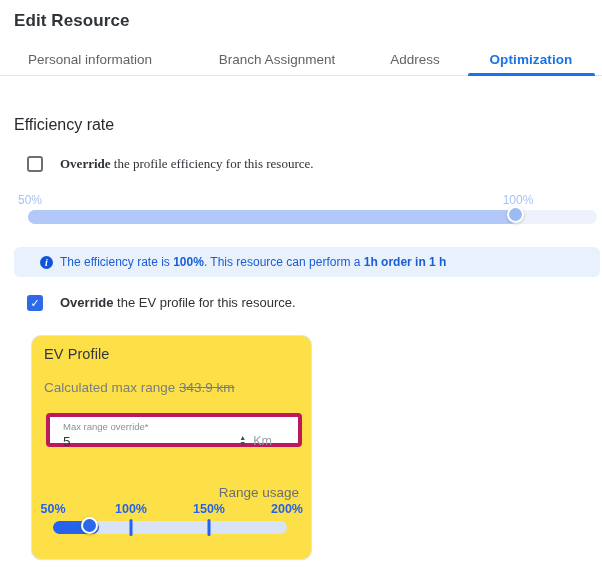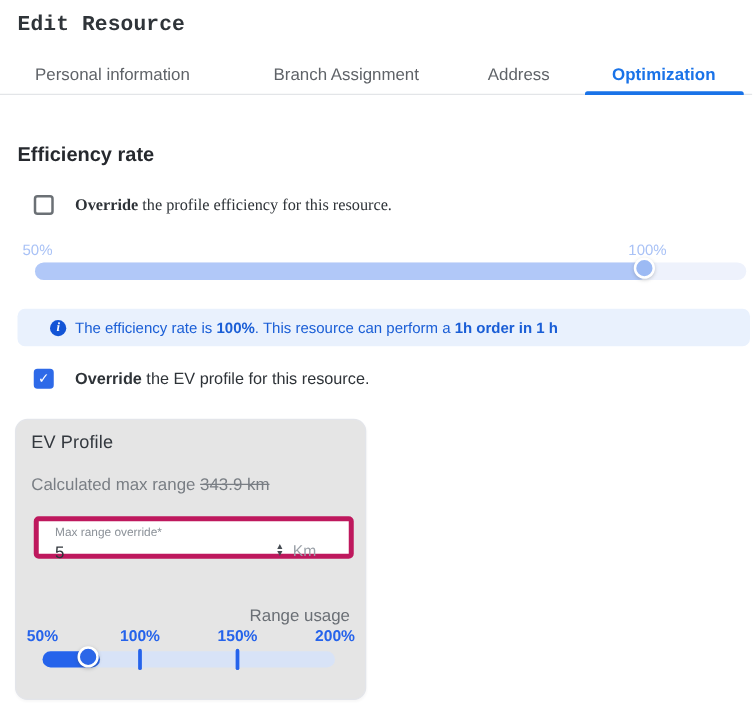--- a/index.html
+++ b/index.html
@@ -2,29 +2,29 @@
 <html><head>
 <meta charset="utf-8">
 <style>
   * { margin:0; padding:0; box-sizing:border-box; }
   html,body { background:#fff; }
   .page {
     position:relative; width:602px; height:573px; background:#fff;
     font-family:"Liberation Sans","DejaVu Sans",sans-serif;
     color:#33383e; overflow:hidden;
   }
-  .title { margin:11px 0 0 14px; font-size:17px; font-weight:600; color:#2f3439; line-height:20px; letter-spacing:.1px;font-family:Liberation Mono, monospace; }
+  .title { margin:11px 0 0 14px; font-size:17px; font-weight:600; color:#2f3439; line-height:20px; letter-spacing:.1px; }
 
   
   .tabs { position:relative; margin-top:14px; height:31px; border-bottom:1px solid #e3e5e8; }
   .tab { position:absolute; top:7px; transform:translateX(-50%); font-size:13.5px; color:#5f6368; white-space:nowrap; cursor:pointer; }
   .tab.active { color:#1a73e8; font-weight:600; letter-spacing:.1px; }
   .tab-underline { position:absolute; left:468px; width:127px; height:3px; bottom:-1px; background:#1a73e8; border-radius:2px 2px 0 0; }
 
-  .section-heading { margin:40px 17px 0 14px; font-size:16px; color:#26292e; line-height:18px; font-weight:700; }
+  .section-heading { margin:40px 17px 0 14px; font-size:16px; color:#26292e; line-height:18px; font-weight:400; }
 
   
   .check-row { display:flex; align-items:center; margin-left:27px; font-size:13px; color:#2e3338; line-height:18px; }
   .check-row.first { margin-top:21px;font-family:Liberation Serif, serif; }
   .check-row.second { margin-top:17px; }
   .checkbox { width:16px; height:16px; border-radius:3px; flex:0 0 16px; margin-right:17px; cursor:pointer;
               display:flex; align-items:center; justify-content:center; }
   .checkbox.unchecked { border:2px solid #6b7075; background:#fff; }
   .checkbox.checked { border:2px solid #2e6ae8; background:#2e6ae8; color:#fff; font-size:11px; font-weight:700; line-height:1; }
   .bold { font-weight:700; }
@@ -41,22 +41,22 @@
 
   
   .banner { margin:12px 0 0 14px; width:586px; height:30px; background:#e9f1fd; border-radius:6px;
             display:flex; align-items:center; padding-left:26px; }
   .info-icon { width:13px; height:13px; border-radius:50%; background:#1254d6; color:#fff; flex:0 0 13px;
                display:flex; align-items:center; justify-content:center;
                font-family:"Liberation Serif","DejaVu Serif",serif; font-size:10px; font-weight:700; font-style:italic; }
   .banner-text { margin-left:7px; font-size:12px; color:#1a5ed6; white-space:nowrap; }
 
   
-  .card { margin:23px 0 0 12px; width:281px; border:1px solid #e3e5ea; border-radius:10px;
-          padding:10px 12px 22px 12px; background:#e5e5e5; box-shadow:0 1px 2px rgba(0,0,0,.03); }
+  .card { margin:23px 0 0 31px; width:281px; border:1px solid #e3e5ea; border-radius:10px;
+          padding:10px 12px 22px 12px; background:#fde047; box-shadow:0 1px 2px rgba(0,0,0,.03); }
   .card-title { font-size:14.5px; font-weight:500; color:#33383e; line-height:17px; letter-spacing:.1px; }
   .calc-range { margin-top:16px; font-size:13.5px; color:#797e84; line-height:17px; }
   .calc-range .struck { text-decoration:line-through; }
 
   .mr-input { margin:17px 0 0 2px; width:256px; height:34px; border:4px solid #be185d; border-radius:4px;
               padding:4px 26px 0 13px; background:#fff; }
   .mr-label { font-size:9.5px; color:#8b9198; line-height:11px; }
   .mr-row { display:flex; align-items:center; height:18px; }
   .mr-value { flex:1; border:none; outline:none; font-family:inherit; font-size:13.5px; color:#2f353b; background:transparent; min-width:0; }
   .stepper { display:flex; flex-direction:column; justify-content:center; margin-right:7px; }

